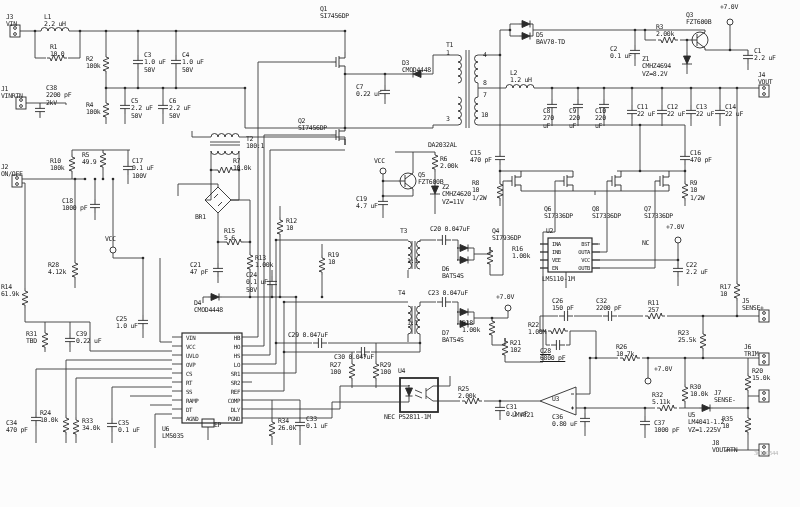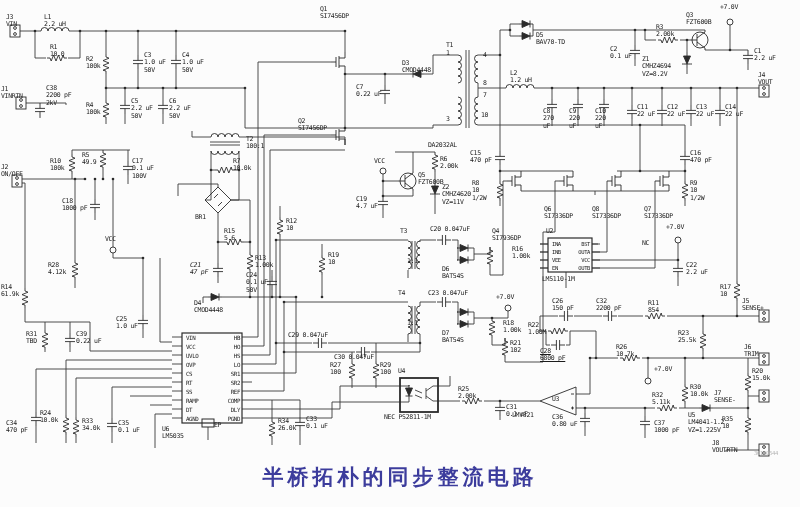--- a/index.html
+++ b/index.html
@@ -665,21 +665,20 @@
       <circle cx="703" cy="316" r="1.3" fill="#2a2a2a"></circle>
       <circle cx="500" cy="401" r="1.3" fill="#2a2a2a"></circle>
       <circle cx="585" cy="408" r="1.3" fill="#2a2a2a"></circle>
       <circle cx="645" cy="408" r="1.3" fill="#2a2a2a"></circle>
       <circle cx="748" cy="408" r="1.3" fill="#2a2a2a"></circle>
       <circle cx="678" cy="260" r="1.3" fill="#2a2a2a"></circle>
       <circle cx="276" cy="240" r="1.3" fill="#2a2a2a"></circle>
       <circle cx="284" cy="302" r="1.3" fill="#2a2a2a"></circle>
       <circle cx="143" cy="258" r="1.3" fill="#2a2a2a"></circle>
     </svg>
-  <div id="title">半桥拓朴的同步整流电路</div>
 <div class="lbl" style="left: 6px; top: 14px;">J3
 VIN</div>
     <div class="lbl" style="left: 44px; top: 14px;">L1
 2.2 uH</div>
     <div class="lbl" style="left: 50px; top: 44px;">R1
 10.0</div>
     <div class="lbl" style="left: 1px; top: 86px;">J1
 VINRTN</div>
     <div class="lbl" style="left: 46px; top: 85px;">C38
 2200 pF
@@ -738,21 +737,21 @@
 61.9k</div>
     <div class="lbl" style="left: 26px; top: 331px;">R31
 TBD</div>
     <div class="lbl" style="left: 76px; top: 331px;">C39
 0.22 uF</div>
     <div class="lbl" style="left: 116px; top: 316px;">C25
 1.0 uF</div>
     <div class="lbl" style="left: 195px; top: 214px;">BR1</div>
     <div class="lbl" style="left: 224px; top: 228px;">R15
 5.6</div>
-    <div class="lbl" style="left: 190px; top: 262px; font-style: italic;">C21
+    <div class="lbl" style="left: 190px; top: 262px;">C21
 47 pF</div>
     <div class="lbl" style="left: 255px; top: 255px;">R13
 1.00k</div>
     <div class="lbl" style="left: 194px; top: 300px;">D4
 CMOD4448</div>
     <div class="lbl" style="left: 246px; top: 272px;">C24
 0.1 uF
 50V</div>
     <div class="lbl" style="left: 286px; top: 218px;">R12
 10</div>
@@ -773,21 +772,21 @@
     <div class="lbl" style="left: 430px; top: 226px;">C20 0.047uF</div>
     <div class="lbl" style="left: 442px; top: 266px;">D6
 BAT54S</div>
     <div class="lbl" style="left: 496px; top: 246px; margin-left: 16px;">R16
 1.00k</div>
     <div class="lbl" style="left: 398px; top: 290px;">T4</div>
     <div class="lbl" style="left: 407px; top: 320px;">1:1</div>
     <div class="lbl" style="left: 428px; top: 290px; text-align: center;">C23 0.047uF</div>
     <div class="lbl" style="left: 442px; top: 330px;">D7
 BAT54S</div>
-    <div class="lbl" style="left: 462px; top: 320px; margin-left: 41px;">R18
+    <div class="lbl" style="left: 462px; top: 320px;">R18
 1.00k</div>
     <div class="lbl" style="left: 496px; top: 294px;">+7.0V</div>
     <div class="lbl" style="left: 510px; top: 340px;">R21
 102</div>
     <div class="lbl" style="left: 470px; top: 150px;">C15
 470 pF</div>
     <div class="lbl" style="left: 472px; top: 180px;">R8
 10
 1/2W</div>
     <div class="lbl" style="left: 690px; top: 150px;">C16
@@ -846,21 +845,21 @@
 2.2 uF</div>
     <div class="lbl" style="left: 720px; top: 284px;">R17
 10</div>
     <div class="lbl" style="left: 742px; top: 298px;">J5
 SENSE+</div>
     <div class="lbl" style="left: 552px; top: 298px;">C26
 150 pF</div>
     <div class="lbl" style="left: 596px; top: 298px;">C32
 2200 pF</div>
     <div class="lbl" style="left: 648px; top: 300px;">R11
-854</div>
+257</div>
     <div class="lbl" style="left: 528px; top: 322px;">R22
 1.00M</div>
     <div class="lbl" style="left: 540px; top: 348px; text-decoration: underline;">C28
 6800 pF</div>
     <div class="lbl" style="left: 678px; top: 330px;">R23
 25.5k</div>
     <div class="lbl" style="left: 744px; top: 344px;">J6
 TRIM</div>
     <div class="lbl" style="left: 616px; top: 344px;">R26
 10.7k</div>

